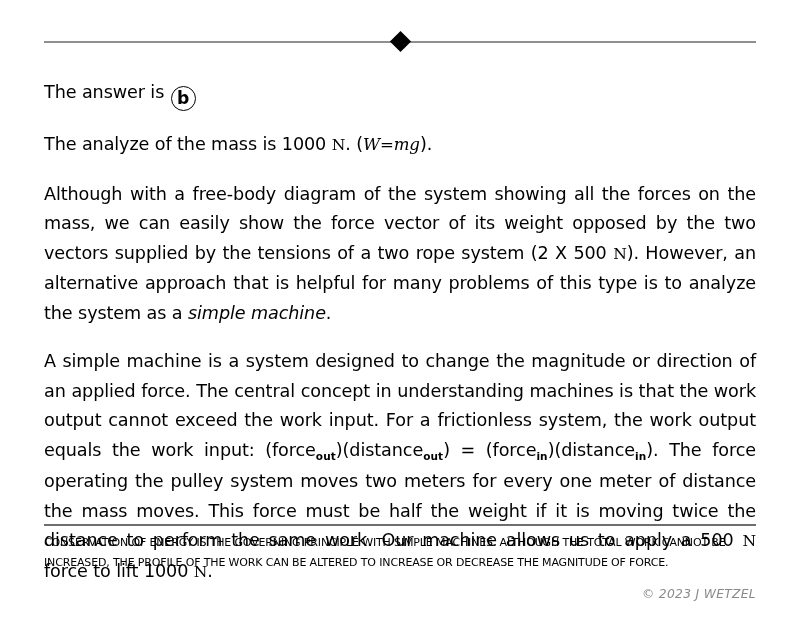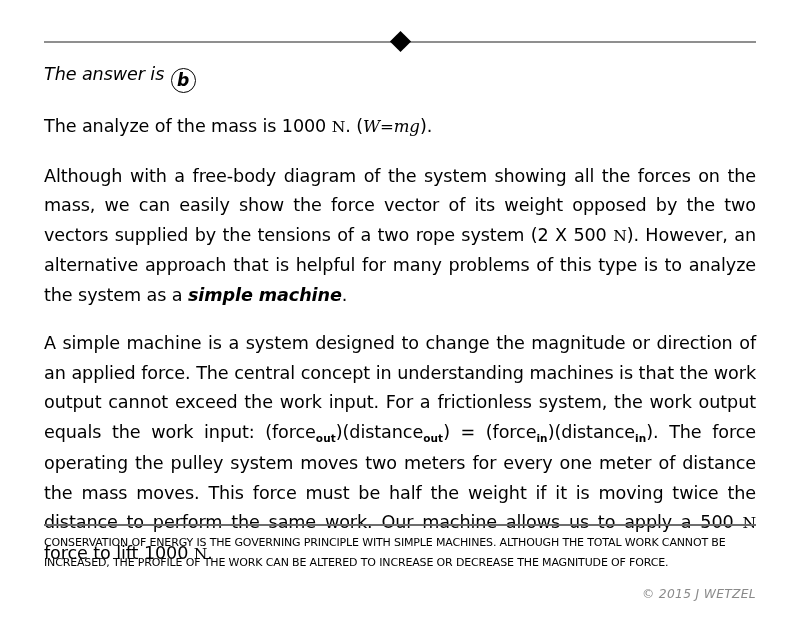--- a/index.html
+++ b/index.html
@@ -50,42 +50,41 @@
 
   
   .para {
     font-size: 17.6px;
     line-height: 29.5px;
     text-align: justify;
     margin: 0 0 19px 0;
     letter-spacing: -0.1px;
   }
   .para.first {
-    margin-top: 2px;
+    margin-top: 20px;
     text-align: left;
-    font-style: italic;
   }
   .para.no-justify {
     text-align: left;
   }
 
   
   .unit {
     font-family: "DejaVu Serif", serif;
     font-size: 15.6px;
   }
   .mathvar {
     font-family: "DejaVu Serif", serif;
     font-style: italic;
     font-size: 16.6px;
     text-align: center;
   }
   .emph {
     font-style: italic;
-    font-weight: bold;
+    font-weight: normal;
   }
   sub {
     font-size: 10.5px;
     font-weight: bold;
     vertical-align: baseline;
     position: relative;
     top: 4px;
     letter-spacing: 0.1px;
     margin-top: 48px;
   }
@@ -164,15 +163,15 @@
   <p class="para no-justify">
     <span>The analyze of the mass is 1000 </span><span class="unit">N</span><span>.  (</span><span class="mathvar">W=mg</span><span>).</span>
   </p>
 
   <p class="para"><span>Although with a free-body diagram of the system showing all the forces on the mass, we can easily show the force vector of its weight opposed by the two vectors supplied by the tensions of a two rope system (2 X 500 </span><span class="unit">N</span><span>).  However, an alternative approach that is helpful for many problems of this type is to analyze the system as a </span><span class="emph">simple machine</span><span>.</span></p>
 
   <p class="para"><span>A simple machine is a system designed to change the magnitude or direction of an applied force.  The central concept in understanding machines is that the work output cannot exceed the work input.  For a frictionless system, the work output equals the work input: (force</span><sub>out</sub><span>)(distance</span><sub>out</sub><span>)  =  (force</span><sub>in</sub><span>)(distance</span><sub>in</sub><span>).  The force operating the pulley system moves two meters for every one meter of distance the mass moves.  This force must be half the weight if it is moving twice the distance to perform the same work.  Our machine allows us to apply a 500 </span><span class="unit">N</span><span> force to lift 1000 </span><span class="unit">N</span><span>.</span></p>
 
   <div class="footer-rule"></div>
   <div class="footer-note">CONSERVATION OF ENERGY IS THE GOVERNING PRINCIPLE WITH SIMPLE MACHINES.  ALTHOUGH THE TOTAL WORK CANNOT BE INCREASED, THE PROFILE OF THE WORK CAN BE ALTERED TO INCREASE OR DECREASE THE MAGNITUDE OF FORCE.</div>
-  <div class="copyright">© 2015 J WETZEL</div>
+  <div class="copyright">© 2023 J WETZEL</div>
 
 </div>
 
 </body></html>

